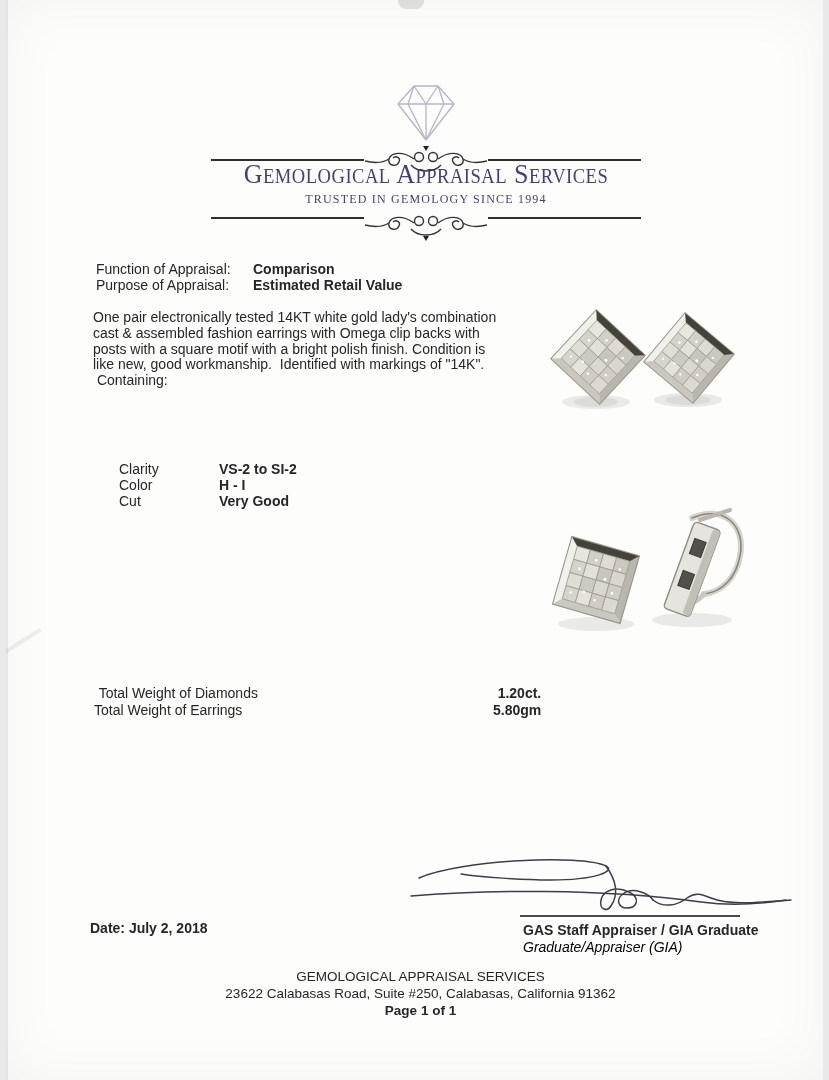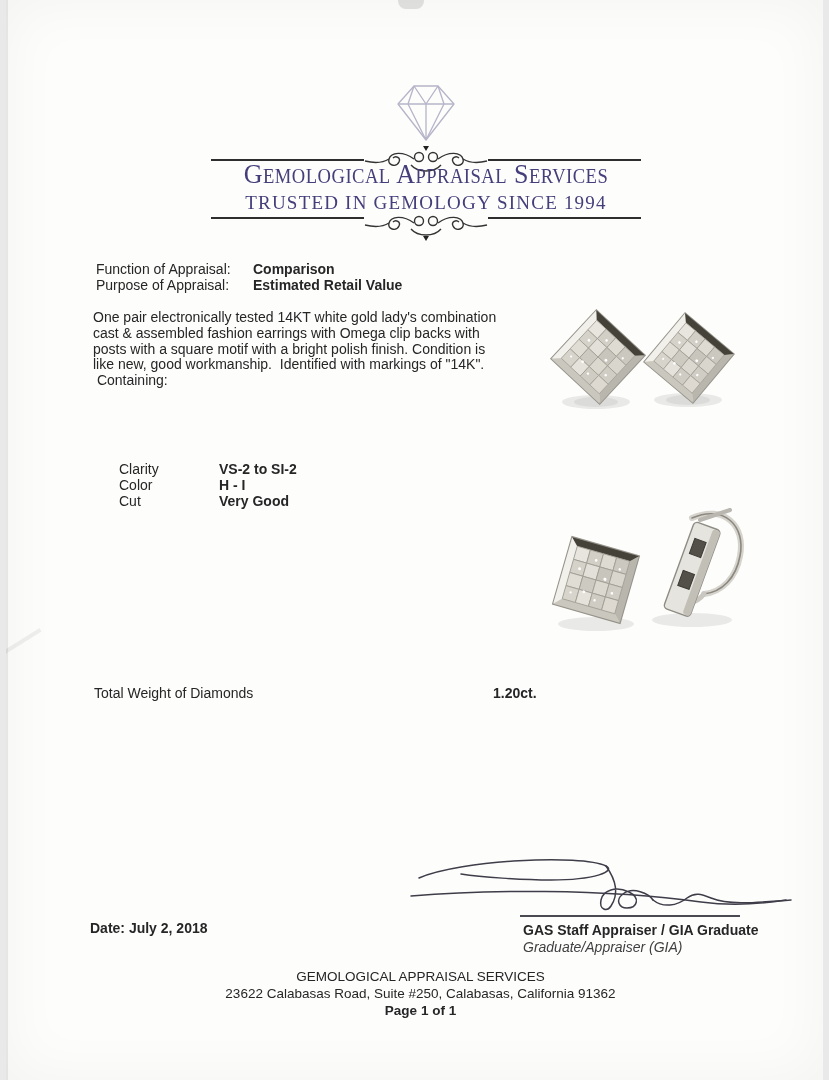--- a/index.html
+++ b/index.html
@@ -29,21 +29,21 @@
     font-variant:small-caps;
     font-size:28px;letter-spacing:0.5px;
     color:#443e7a;
     transform:scaleX(0.93);
     white-space:nowrap;
   }
   .tagline{
     position:absolute;left:114px;top:192px;width:612px;
     text-align:center;
     font-family:"Liberation Serif", serif;
-    font-size:19px;letter-spacing:1.2px;
+    font-size:12px;letter-spacing:1.2px;
     color:#443e7a;
     white-space:nowrap;
   }
   
   .bold{font-weight:bold;}
   .meta{position:absolute;left:90px;top:261px;font-size:14px;line-height:16px;}
   .meta-row{display:flex;}
   .meta-row .lbl{width:157px;}
   .para{position:absolute;font-size:14px;line-height:15.8px;white-space:pre-wrap;width:450px;}
   .para1{left:87px;top:310px;}
@@ -53,21 +53,21 @@
   .grade-row .lbl{width:100px;}
   .totals{position:absolute;left:88px;top:685px;font-size:14px;line-height:16.5px;}
   .total-row{display:flex;justify-content:flex-end;}
   .total-row .lbl{width:399px;}
   
   .photo{position:absolute;}
   
   .signature-svg{position:absolute;left:395px;top:850px;}
   .sig-line{position:absolute;left:514px;top:915px;width:220px;height:2px;background:#4a4a52;}
   .sig-name{position:absolute;left:517px;top:922px;font-size:14px;font-weight:bold;}
-  .sig-title{position:absolute;left:517px;top:939px;font-size:14px;font-style:italic;color:#404040;}
+  .sig-title{position:absolute;left:517px;top:939px;font-size:14px;font-style:italic;color:#000000;}
   .date{position:absolute;left:84px;top:920px;font-size:14px;font-weight:bold;}
   
   .footer{position:absolute;left:0;top:969px;width:829px;text-align:center;font-size:13.5px;line-height:16.8px;}
   .footer .pg{font-weight:bold;}
 </style>
 </head>
 <body>
 
 <div class="page">
 
@@ -217,20 +217,24 @@
         <rect x="-10" y="4" width="12" height="16" fill="#53504a" stroke="#3b3933" stroke-width="1"></rect>
       </g>
     </g>
   </svg>
 
   <div class="totals">
     <div class="total-row">
       <span class="lbl">Total Weight of Diamonds</span>
       <span class="bold">1.20ct.</span>
     </div>
+    <div class="total-row">
+      <span class="lbl">Total Weight of Earrings</span>
+      <span class="bold">5.80gm</span>
+    </div>
   </div>
 
   <svg class="signature-svg" width="400" height="70" viewBox="0 0 400 70">
     <g fill="none" stroke="#3e3d49" stroke-width="1.5" stroke-linecap="round">
       <path d="M18,28 C60,10 180,4 205,16 C215,21 195,30 150,30 C120,30 80,27 60,24"></path>
       <path d="M205,16 C215,30 218,44 210,56 C206,62 198,60 200,50 C202,40 215,36 228,42 C240,48 236,58 226,58 C218,58 214,50 222,44 C232,36 248,44 252,50"></path>
       <path d="M252,50 C262,58 276,56 286,48 C294,42 300,44 310,48 C330,56 360,52 390,50"></path>
       <path d="M10,46 C80,40 200,38 300,52 C330,56 360,54 385,50"></path>
     </g>
   </svg>

